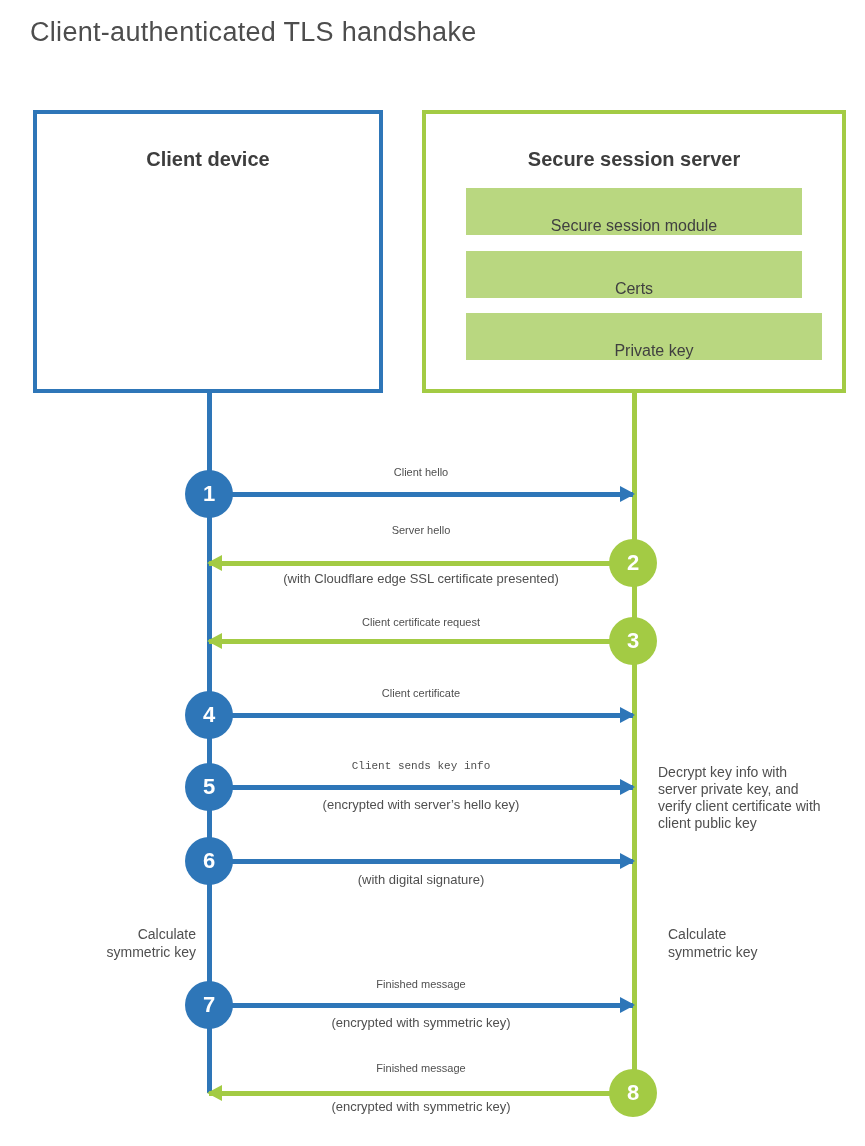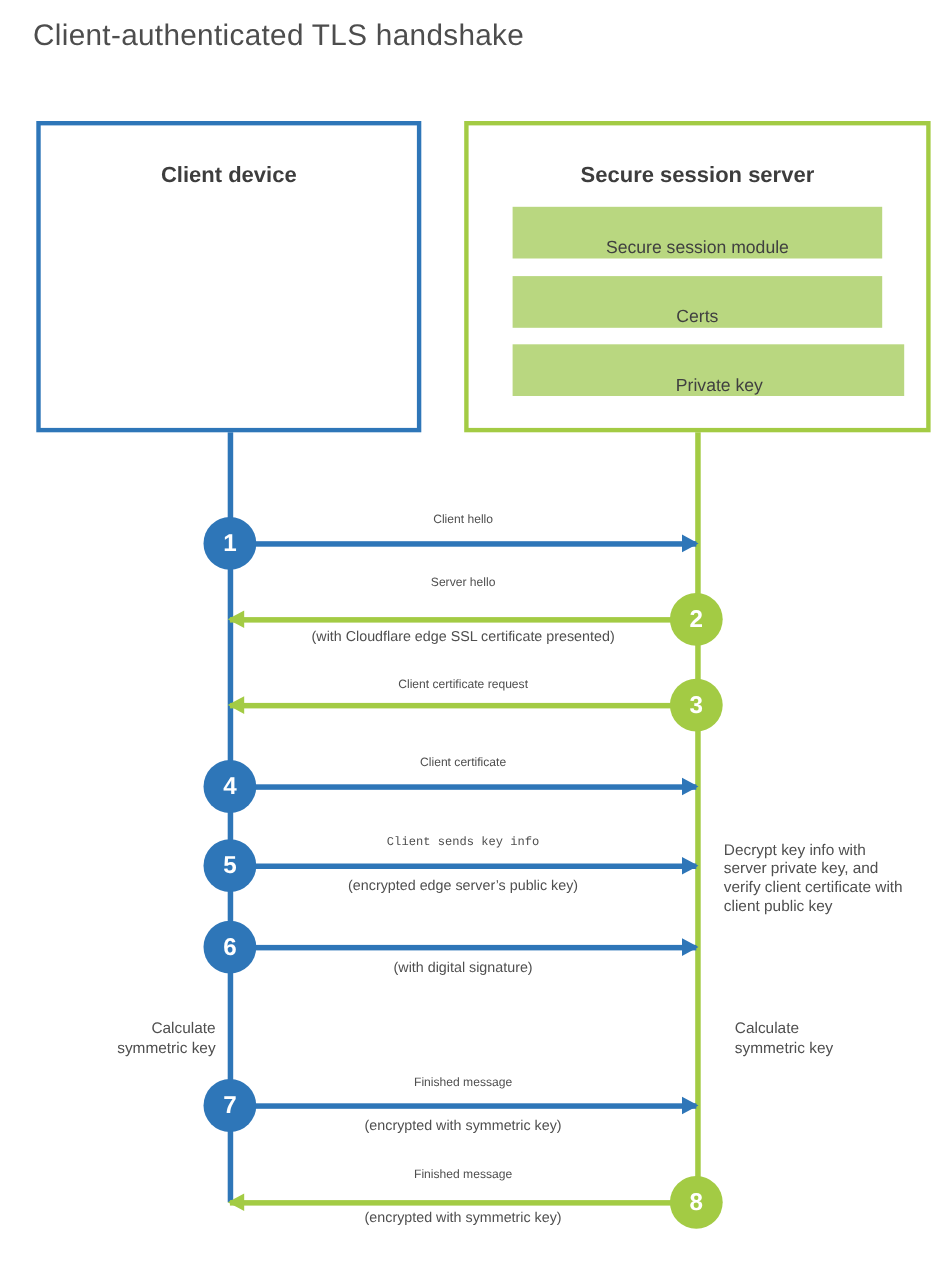--- a/index.html
+++ b/index.html
@@ -131,21 +131,21 @@
   <div class="arrow arrow-left a3"></div>
   <div class="msg-label l3">Client certificate request</div>
   <div class="circle circle-green c3">3</div>
 
   <div class="arrow arrow-right a4"></div>
   <div class="msg-label l4">Client certificate</div>
   <div class="circle circle-blue c4">4</div>
 
   <div class="arrow arrow-right a5"></div>
   <div class="msg-label l5">Client sends key info</div>
-  <div class="msg-sub s5">(encrypted edge server’s public key)</div>
+  <div class="msg-sub s5">(encrypted with server’s hello key)</div>
   <div class="circle circle-blue c5">5</div>
 
   <div class="arrow arrow-right a6"></div>
   <div class="msg-sub s6">(with digital signature)</div>
   <div class="circle circle-blue c6">6</div>
 
   <div class="arrow arrow-right a7"></div>
   <div class="msg-label l7">Finished message</div>
   <div class="msg-sub s7">(encrypted with symmetric key)</div>
   <div class="circle circle-blue c7">7</div>

